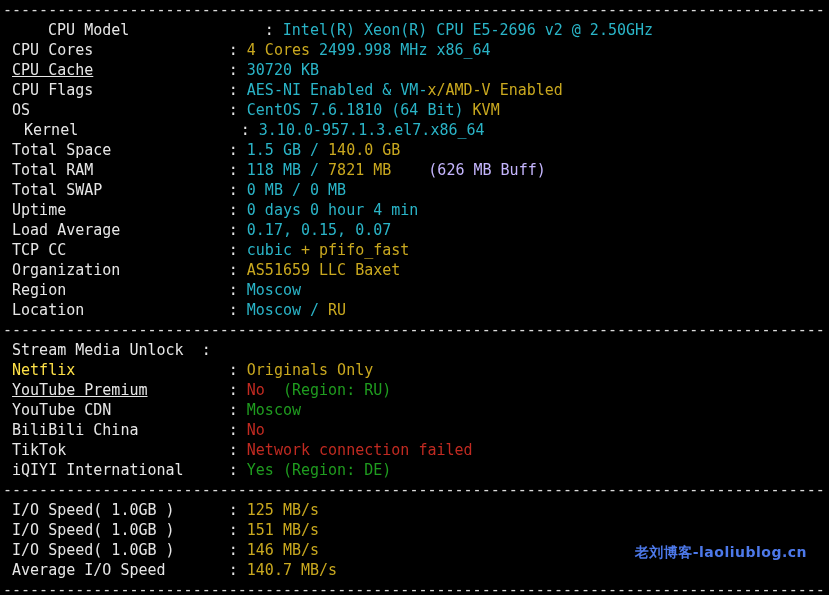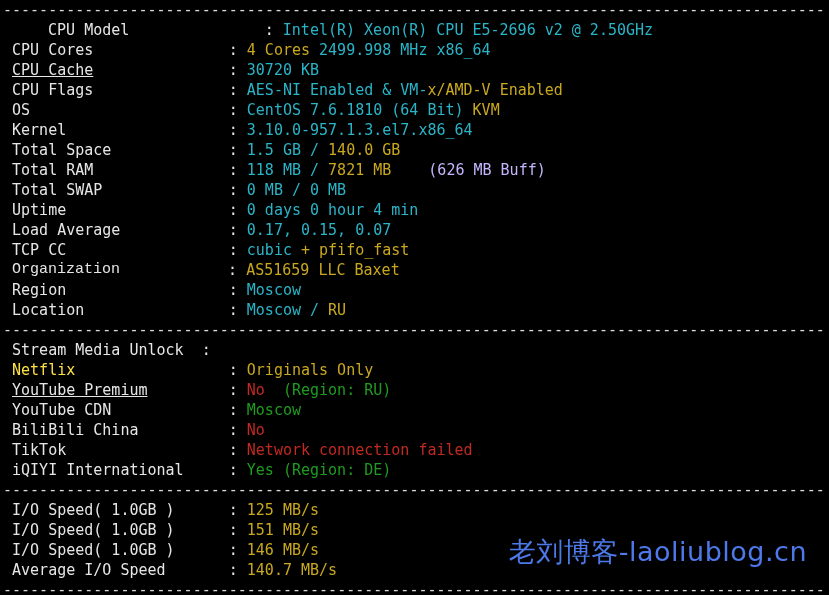--- a/index.html
+++ b/index.html
@@ -17,44 +17,44 @@
   .line{height:20px;white-space:pre;overflow:hidden;}
   .line.content{padding-left:1ch;}
   .line.sep{color:#d9d9d9;}
   .label{display:inline-block;white-space:pre;vertical-align:top;}
   .colon{white-space:pre;}
   .seg{white-space:pre;}
   .watermark{
     position:absolute;
     top:542px;right:22px;
     font-family:"DejaVu Sans","Liberation Sans",sans-serif;
-    font-size:27px;font-weight:normal;
+    font-size:14px;font-weight:bold;
     letter-spacing:0.5px;
     white-space:nowrap;
   }
 </style>
 </head>
 <body>
 
 <div class="screen">
   <div id="term">
       <div class="line sep">-------------------------------------------------------------------------------------------</div>
       <div class="line content"><span class="label" style="width: 23ch; color: rgb(230, 230, 230); margin-left: 36px;">CPU Model</span><span class="colon" style="color: rgb(230, 230, 230);"> : </span><span class="seg" style="color: rgb(42, 180, 199);">Intel(R) Xeon(R) CPU E5-2696 v2 @ 2.50GHz</span></div>
       <div class="line content"><span class="label" style="width: 23ch; color: rgb(230, 230, 230);">CPU Cores</span><span class="colon" style="color: rgb(230, 230, 230);"> : </span><span class="seg" style="color: rgb(201, 168, 31);">4 Cores</span><span class="seg" style="color: rgb(42, 180, 199);"> 2499.998 MHz x86_64</span></div>
       <div class="line content"><span class="label" style="width: 23ch; color: rgb(230, 230, 230); text-decoration: underline;">CPU Cache</span><span class="colon" style="color: rgb(230, 230, 230);"> : </span><span class="seg" style="color: rgb(42, 180, 199); text-align: right;">30720 KB</span></div>
       <div class="line content"><span class="label" style="width: 23ch; color: rgb(230, 230, 230);">CPU Flags</span><span class="colon" style="color: rgb(230, 230, 230);"> : </span><span class="seg" style="color: rgb(42, 180, 199);">AES-NI Enabled &amp; VM-</span><span class="seg" style="color: rgb(201, 168, 31);">x/AMD-V Enabled</span></div>
       <div class="line content"><span class="label" style="width: 23ch; color: rgb(230, 230, 230);">OS</span><span class="colon" style="color: rgb(230, 230, 230);"> : </span><span class="seg" style="color: rgb(42, 180, 199);">CentOS 7.6.1810 (64 Bit)</span><span class="seg" style="color: rgb(201, 168, 31);"> KVM</span></div>
-      <div class="line content"><span class="label" style="width: 23ch; color: rgb(230, 230, 230);">Kernel</span><span class="colon" style="color: rgb(230, 230, 230);"> : </span><span class="seg" style="color: rgb(42, 180, 199);">3.10.0-957.1.3.el7.x86_64</span></div>
+      <div class="line content"><span class="label" style="width: 23ch; color: rgb(230, 230, 230); margin-left: 12px;">Kernel</span><span class="colon" style="color: rgb(230, 230, 230);"> : </span><span class="seg" style="color: rgb(42, 180, 199);">3.10.0-957.1.3.el7.x86_64</span></div>
       <div class="line content"><span class="label" style="width: 23ch; color: rgb(230, 230, 230);">Total Space</span><span class="colon" style="color: rgb(230, 230, 230);"> : </span><span class="seg" style="color: rgb(42, 180, 199);">1.5 GB / </span><span class="seg" style="color: rgb(201, 168, 31);">140.0 GB</span></div>
       <div class="line content"><span class="label" style="width: 23ch; color: rgb(230, 230, 230);">Total RAM</span><span class="colon" style="color: rgb(230, 230, 230);"> : </span><span class="seg" style="color: rgb(42, 180, 199);">118 MB / </span><span class="seg" style="color: rgb(201, 168, 31);">7821 MB</span><span class="seg" style="color: #c4b5fd; padding-left: 28px;"> (626 MB Buff)</span></div>
       <div class="line content"><span class="label" style="width: 23ch; color: rgb(230, 230, 230);">Total SWAP</span><span class="colon" style="color: rgb(230, 230, 230);"> : </span><span class="seg" style="color: rgb(42, 180, 199);">0 MB / 0 MB</span></div>
       <div class="line content"><span class="label" style="width: 23ch; color: rgb(230, 230, 230);">Uptime</span><span class="colon" style="color: rgb(230, 230, 230);"> : </span><span class="seg" style="color: rgb(42, 180, 199);">0 days 0 hour 4 min</span></div>
       <div class="line content"><span class="label" style="width: 23ch; color: rgb(230, 230, 230);">Load Average</span><span class="colon" style="color: rgb(230, 230, 230);"> : </span><span class="seg" style="color: rgb(42, 180, 199);">0.17, 0.15, 0.07</span></div>
       <div class="line content"><span class="label" style="width: 23ch; color: rgb(230, 230, 230);">TCP CC</span><span class="colon" style="color: rgb(230, 230, 230);"> : </span><span class="seg" style="color: rgb(42, 180, 199);">cubic</span><span class="seg" style="color: rgb(201, 168, 31);"> + pfifo_fast</span></div>
-      <div class="line content"><span class="label" style="width: 23ch; color: rgb(230, 230, 230); font-family: Liberation Mono, monospace;">Organization</span><span class="colon" style="color: rgb(230, 230, 230);"> : </span><span class="seg" style="color: rgb(201, 168, 31);">AS51659 LLC Baxet</span></div>
+      <div class="line content"><span class="label" style="width: 23ch; color: rgb(230, 230, 230);">Organization</span><span class="colon" style="color: rgb(230, 230, 230);"> : </span><span class="seg" style="color: rgb(201, 168, 31);">AS51659 LLC Baxet</span></div>
       <div class="line content"><span class="label" style="width: 23ch; color: rgb(230, 230, 230);">Region</span><span class="colon" style="color: rgb(230, 230, 230);"> : </span><span class="seg" style="color: rgb(42, 180, 199);">Moscow</span></div>
       <div class="line content"><span class="label" style="width: 23ch; color: rgb(230, 230, 230);">Location</span><span class="colon" style="color: rgb(230, 230, 230);"> : </span><span class="seg" style="color: rgb(42, 180, 199);">Moscow / </span><span class="seg" style="color: rgb(201, 168, 31);">RU</span></div>
       <div class="line sep">-------------------------------------------------------------------------------------------</div>
       <div class="line content"><span class="label" style="width: 20ch; color: rgb(230, 230, 230);">Stream Media Unlock</span><span class="colon" style="color: rgb(230, 230, 230);"> : </span></div>
       <div class="line content"><span class="label" style="width: 23ch; color: #fde047;">Netflix</span><span class="colon" style="color: rgb(230, 230, 230);"> : </span><span class="seg" style="color: rgb(201, 168, 31);">Originals Only</span></div>
       <div class="line content"><span class="label" style="width: 23ch; color: rgb(230, 230, 230); text-decoration: underline;">YouTube Premium</span><span class="colon" style="color: rgb(230, 230, 230);"> : </span><span class="seg" style="color: rgb(193, 42, 33);">No</span><span class="seg" style="color: rgb(31, 156, 31);">  (Region: RU)</span></div>
       <div class="line content"><span class="label" style="width: 23ch; color: rgb(230, 230, 230);">YouTube CDN</span><span class="colon" style="color: rgb(230, 230, 230);"> : </span><span class="seg" style="color: rgb(31, 156, 31);">Moscow</span></div>
       <div class="line content"><span class="label" style="width: 23ch; color: rgb(230, 230, 230);">BiliBili China</span><span class="colon" style="color: rgb(230, 230, 230);"> : </span><span class="seg" style="color: rgb(193, 42, 33);">No</span></div>
       <div class="line content"><span class="label" style="width: 23ch; color: rgb(230, 230, 230);">TikTok</span><span class="colon" style="color: rgb(230, 230, 230);"> : </span><span class="seg" style="color: rgb(193, 42, 33);">Network connection failed</span></div>
       <div class="line content"><span class="label" style="width: 23ch; color: rgb(230, 230, 230);">iQIYI International</span><span class="colon" style="color: rgb(230, 230, 230);"> : </span><span class="seg" style="color: rgb(31, 156, 31);">Yes (Region: DE)</span></div>

